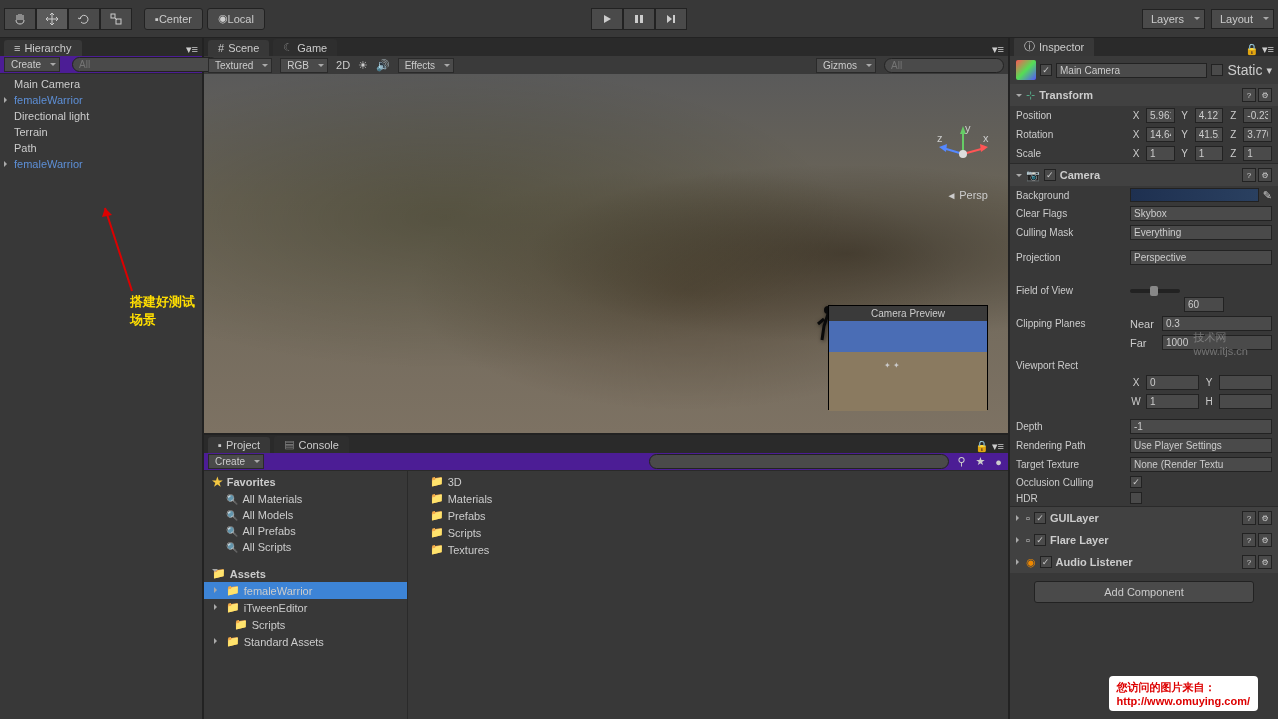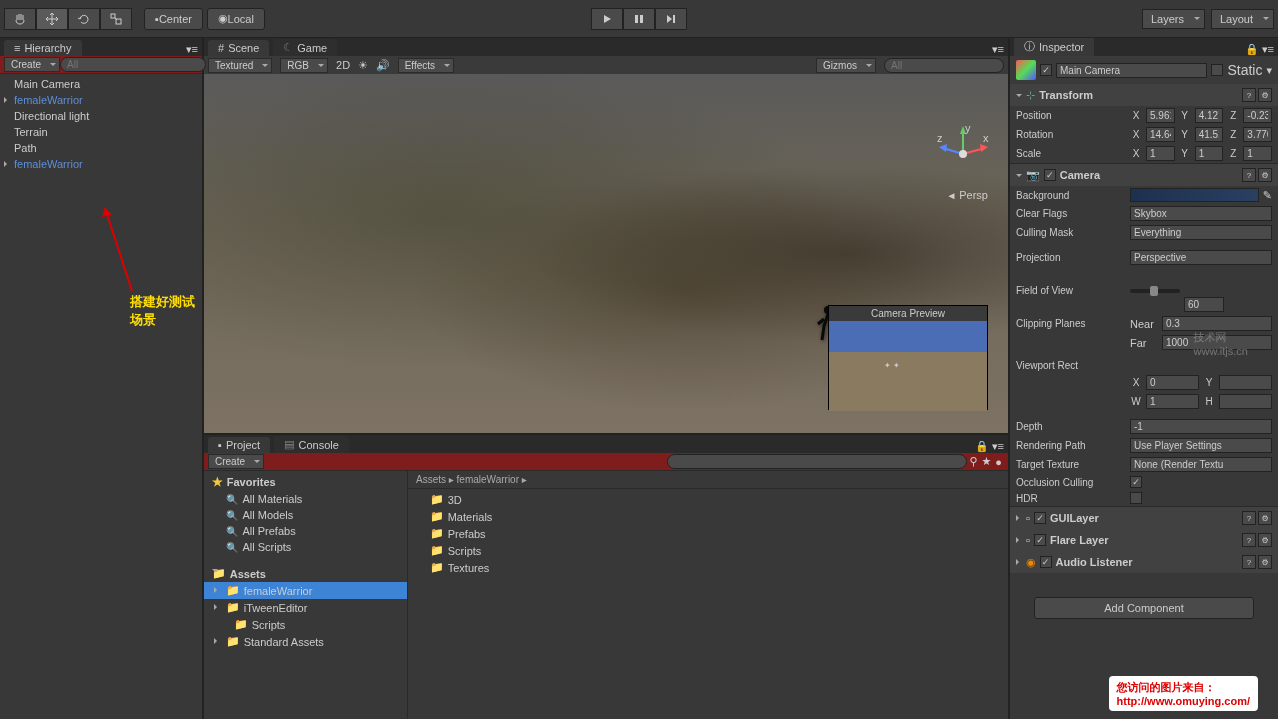--- a/index.html
+++ b/index.html
@@ -14,21 +14,21 @@
 .top-right{margin-left:auto;display:flex;gap:6px}
 .dd-btn{height:20px;padding:0 20px 0 8px;background:#4a4a4a;border:1px solid #222;position:relative;display:flex;align-items:center}
 .dd-btn:after{content:"";position:absolute;right:4px;top:7px;border:3px solid transparent;border-top-color:#aaa}
 .main-layout{display:flex;height:calc(100% - 38px)}
 .left-col{width:204px;display:flex;flex-direction:column;border-right:2px solid #222}
 .center-col{flex:1;display:flex;flex-direction:column}
 .right-col{width:270px;border-left:2px solid #222;background:#383838;overflow:hidden}
 .panel-tabs{height:18px;background:#2a2a2a;display:flex;align-items:flex-end}
 .panel-tab{padding:2px 10px;background:#383838;border-radius:3px 3px 0 0;margin-left:4px;display:flex;align-items:center;gap:4px;cursor:pointer}
 .panel-tab.inactive{background:#2e2e2e;color:#888}
-.sub-toolbar{height:18px;background:#7f1d1d;display:flex;align-items:center;padding:0 4px;border-bottom:1px solid #2a2a2a;}
+.sub-toolbar{height:18px;background:#4c1d95;display:flex;align-items:center;padding:0 4px;border-bottom:1px solid #2a2a2a;gap:6px}
 .sub-dd{background:#4a4a4a;padding:1px 18px 1px 6px;position:relative;border:1px solid #2a2a2a;font-size:10px}
 .sub-dd:after{content:"";position:absolute;right:3px;top:5px;border:3px solid transparent;border-top-color:#aaa}
 .hierarchy-list{padding:2px 0}
 .h-item{padding:2px 6px 2px 14px;cursor:pointer;position:relative}
 .h-item.prefab{color:#5d8fd6}
 .h-item.expandable:before{content:"";position:absolute;left:4px;top:5px;border:3px solid transparent;border-left-color:#aaa}
 .annotation{position:absolute;left:130px;top:255px;color:#ffde00;font-size:13px;font-weight:bold}
 .arrow-svg{position:absolute;left:100px;top:165px;pointer-events:none}
 .scene-area{flex:1;position:relative;background:linear-gradient(180deg,#5a5a5a 0%,#6b6558 35%,#7d7263 100%)}
 .terrain-overlay{position:absolute;inset:0;background:
@@ -62,21 +62,21 @@
 .inspector-section{border-bottom:1px solid #2a2a2a}
 .insp-header{padding:4px 6px;display:flex;align-items:center;gap:4px;background:#3a3a3a}
 .comp-header{padding:4px 6px;display:flex;align-items:center;gap:4px;background:#414141;cursor:pointer}
 .comp-header:before{content:"";border:3px solid transparent;border-top-color:#aaa;margin-top:3px}
 .comp-header.collapsed:before{border-top-color:transparent;border-left-color:#aaa;margin-top:0}
 .insp-row{display:flex;padding:2px 6px;align-items:center;gap:4px}
 .insp-label{width:110px;font-size:10px}
 .insp-field{flex:1;background:#4a4a4a;border:1px solid #222;padding:1px 3px;font-size:10px}
 .xyz-label{width:12px;text-align:center;font-size:10px}
 .xyz-val{flex:1;background:#4a4a4a;border:1px solid #222;padding:1px 3px;font-size:10px;min-width:0}
-.add-comp-btn{margin:24px auto;width:220px;padding:4px;background:#4a4a4a;border:1px solid #222;text-align:center;border-radius:3px;cursor:pointer}
+.add-comp-btn{margin:8px auto;width:220px;padding:4px;background:#4a4a4a;border:1px solid #222;text-align:center;border-radius:3px;cursor:pointer}
 .chk{width:12px;height:12px;background:#4a4a4a;border:1px solid #222;display:inline-flex;align-items:center;justify-content:center;font-size:9px}
 .comp-icons{margin-left:auto;display:flex;gap:2px}
 .mini-icon{width:14px;height:14px;background:#4a4a4a;border:1px solid #222;font-size:8px;display:flex;align-items:center;justify-content:center}
 .color-swatch{flex:1;height:14px;background:linear-gradient(90deg,#1e3050,#2a4060);border:1px solid #222}
 .watermark{position:absolute;right:20px;bottom:8px;background:#fff;padding:4px 8px;border-radius:4px;font-size:11px}
 .watermark a{color:#d00;font-weight:bold}
 .watermark2{position:absolute;right:30px;top:330px;opacity:0.4;font-size:14px}
 .scene-toolbar{height:18px;background:#3a3a3a;display:flex;align-items:center;padding:0 4px;gap:8px;font-size:10px}
 .slider-track{width:50px;height:4px;background:#222;position:relative;border-radius:2px}
 .slider-thumb{position:absolute;width:8px;height:10px;background:#888;top:-3px;left:20px;border-radius:2px}
@@ -273,21 +273,20 @@
                   <span>Scripts</span>
                 </div>
        <div class="proj-item">
                   <span class="expand-tri"></span>
                   <span class="folder-icon">📁</span>
                   <span>Standard Assets</span>
                 </div>
       </div>
      </div>
      <div class="project-right">
-      <div class="breadcrumb">Assets ▸ femaleWarrior ▸</div>
       <div class="proj-list">
        <div class="proj-item">
                   <span class="folder-icon">📁</span>
                   <span>3D</span>
                 </div>
        <div class="proj-item">
                   <span class="folder-icon">📁</span>
                   <span>Materials</span>
                 </div>
        <div class="proj-item">

